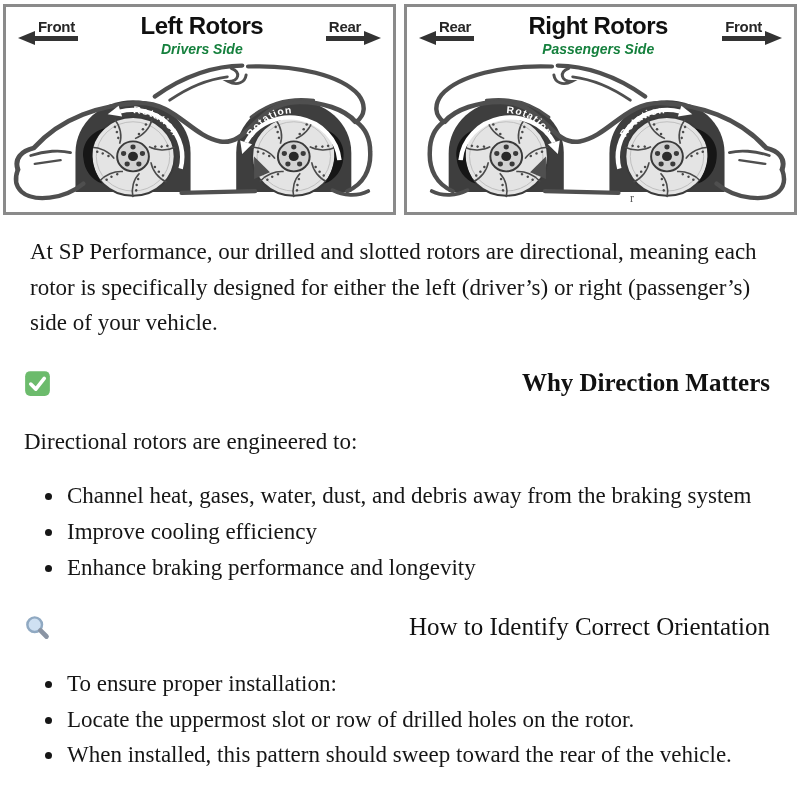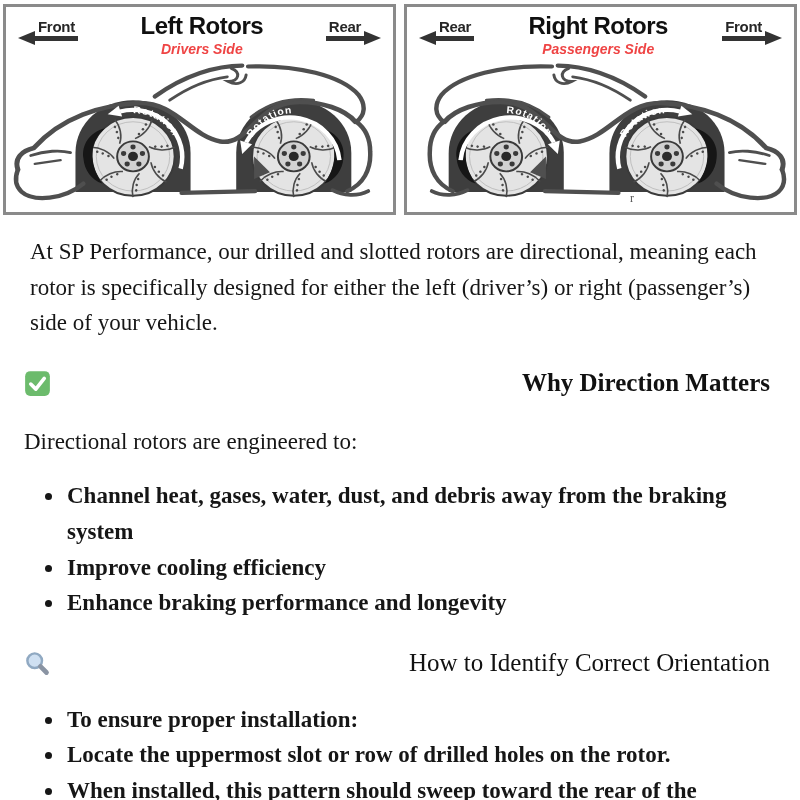--- a/index.html
+++ b/index.html
@@ -7,40 +7,40 @@
        font-family:"Liberation Serif",serif;color:#161616;}
 
   
   .panels{display:flex;gap:8px;padding:4px 3px 0 3px;}
   .panel{flex:1;border:3px solid #8a8a8a;height:211px;box-sizing:border-box;
          background:#fff;position:relative;}
   .panel-head{display:grid;grid-template-columns:auto 1fr auto;
               padding:7px 12px 0 12px;align-items:start;}
   .titles{text-align:center;}
   .p-title{font:bold 24px/1 "Liberation Sans",sans-serif;color:#101010;letter-spacing:-0.5px;}
-  .p-sub{font:italic bold 14px/1.2 "Liberation Sans",sans-serif;color:#ef4444;margin-top:3px;}
+  .p-sub{font:italic bold 14px/1.2 "Liberation Sans",sans-serif;color:#15803d;margin-top:3px;}
   .dir{display:flex;align-items:flex-end;margin-top:5px;}
   .dir .lab{font:bold 15px/1 "Liberation Sans",sans-serif;color:#262626;
             border-bottom:5px solid #333;padding:0 3px 2px 3px;letter-spacing:-0.3px;}
   .dir .head{width:0;height:0;border-top:7px solid transparent;
              border-bottom:7px solid transparent;margin-bottom:-4px;}
   .dir.left  .head{border-right:17px solid #333;}
   .dir.right .head{border-left:17px solid #333;}
   .car-svg{display:block;width:100%;height:148px;margin-top:1px;}
   .rot-text{font:bold 10.5px "Liberation Sans",sans-serif;fill:#ffffff;letter-spacing:1px;}
   .stray{position:absolute;right:160px;bottom:6px;font:12px "Liberation Serif",serif;color:#555;}
 
   
   .article{padding:13px 30px 0 24px;font-size:23px;line-height:1.55;}
   .intro{margin:6px;}
   h2{font-size:25px;margin:23px 0 0 0;display:flex;align-items:center;gap:10px;
      font-family:"Liberation Serif",serif;color:#111;justify-content:space-between;}
   h2.sec2{font-weight:normal;gap:7px;}
   .lead{margin:21px 0 12px 0;font-family:Liberation Serif, serif;}
-  ul{margin:19px 0 0 0;padding:0 0 0 41px;font-weight:bold;}
+  ul{margin:19px 0 0 0;padding:0 0 0 41px;}
   li{margin:0;padding-left:2px;}
   .emoji{width:27px;height:27px;display:inline-block;flex:0 0 auto;}
   .emoji svg{width:100%;height:100%;display:block;}
 </style>
 </head>
 <body>
 
 <svg width="0" height="0" style="position:absolute" aria-hidden="true">
   <defs>
     <g id="arch">

